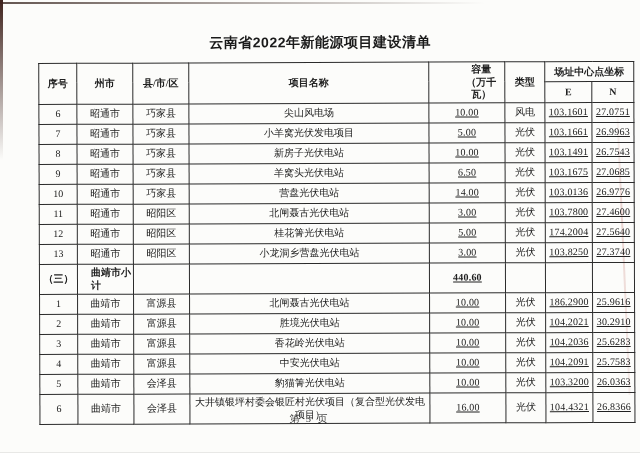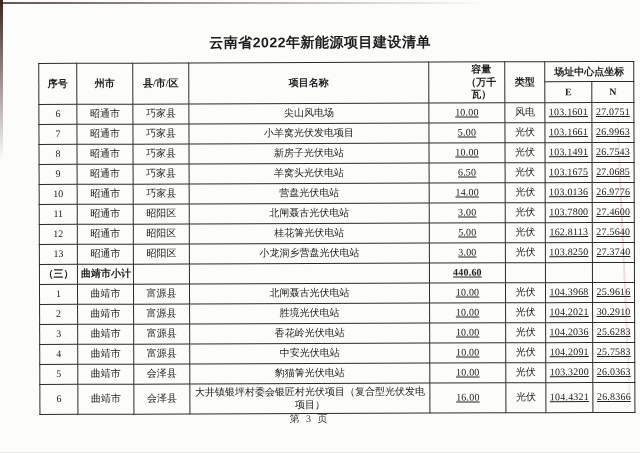--- a/index.html
+++ b/index.html
@@ -80,21 +80,21 @@
   .cap2{display:block;line-height:1.25;padding-left:29px;}
   tbody td{height:17px;}
   td.c-e, td.c-n, td.c-capacity{
     font-family:"Liberation Serif","DejaVu Serif",serif;
     letter-spacing:0.2px;
     text-decoration:underline;
   }
   tr.subtotal td.c-no,
   tr.subtotal td.c-prefecture,
   tr.subtotal td.c-capacity{font-weight:bold;}
-  tr.subtotal td.c-prefecture{text-align:center;padding-left:3px;}
+  tr.subtotal td.c-prefecture{text-align:left;padding-left:13px;}
   .page-footer{
     position:absolute;
     top:412px;left:0;width:616px;
     text-align:center;
     font-size:10px;
     letter-spacing:2px;
     color:#3a3a3a;
   }
 </style>
 </head>
@@ -198,21 +198,21 @@
             <td class="c-e">103.7800</td>
             <td class="c-n">27.4600</td>
           </tr>
           <tr>
             <td class="c-no">12</td>
             <td class="c-prefecture">昭通市</td>
             <td class="c-county">昭阳区</td>
             <td class="c-project">桂花箐光伏电站</td>
             <td class="c-capacity">5.00</td>
             <td class="c-type">光伏</td>
-            <td class="c-e">162.8113</td>
+            <td class="c-e">174.2004</td>
             <td class="c-n">27.5640</td>
           </tr>
           <tr>
             <td class="c-no">13</td>
             <td class="c-prefecture">昭通市</td>
             <td class="c-county">昭阳区</td>
             <td class="c-project">小龙洞乡营盘光伏电站</td>
             <td class="c-capacity">3.00</td>
             <td class="c-type">光伏</td>
             <td class="c-e">103.8250</td>
@@ -228,21 +228,21 @@
             <td class="c-e"></td>
             <td class="c-n"></td>
           </tr>
           <tr>
             <td class="c-no">1</td>
             <td class="c-prefecture">曲靖市</td>
             <td class="c-county">富源县</td>
             <td class="c-project">北闸聂古光伏电站</td>
             <td class="c-capacity">10.00</td>
             <td class="c-type">光伏</td>
-            <td class="c-e">104.3968</td>
+            <td class="c-e">186.2900</td>
             <td class="c-n">25.9616</td>
           </tr>
           <tr>
             <td class="c-no">2</td>
             <td class="c-prefecture">曲靖市</td>
             <td class="c-county">富源县</td>
             <td class="c-project">胜境光伏电站</td>
             <td class="c-capacity">10.00</td>
             <td class="c-type">光伏</td>
             <td class="c-e">104.2021</td>

